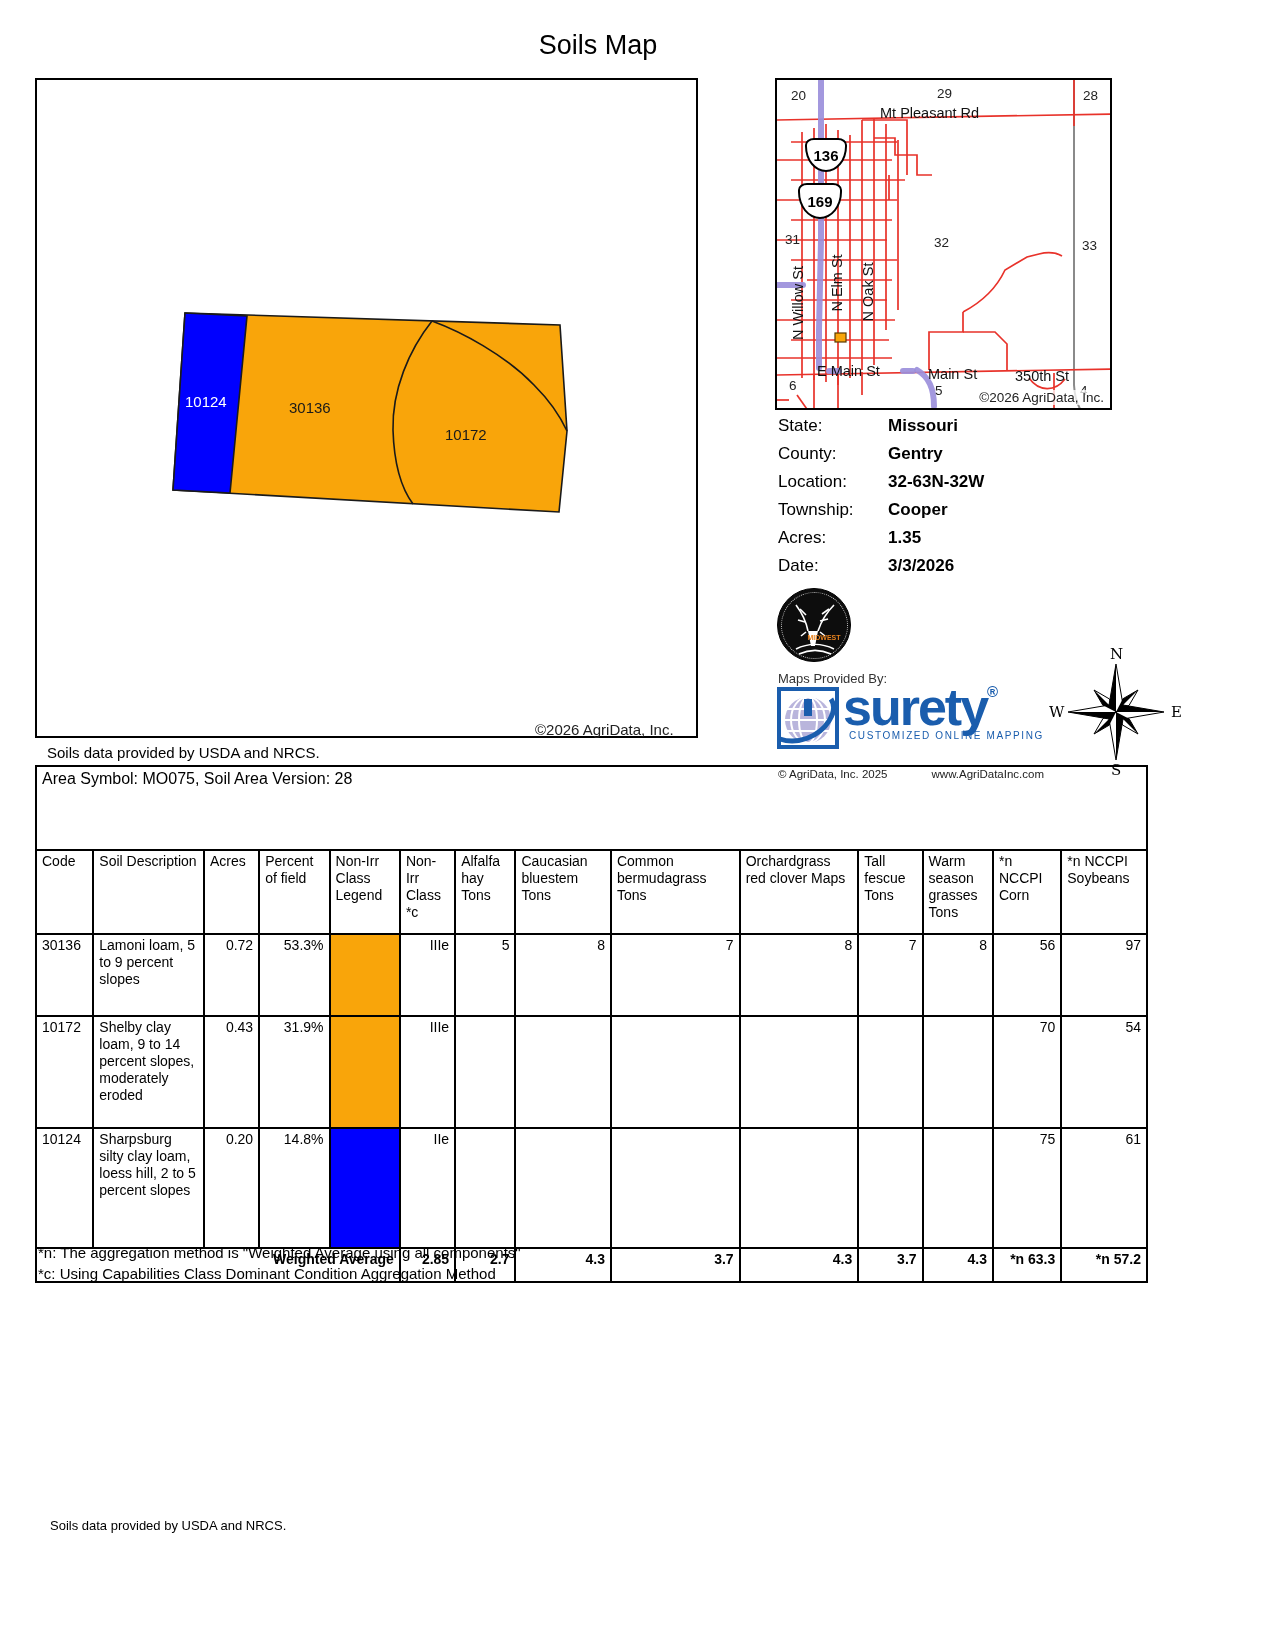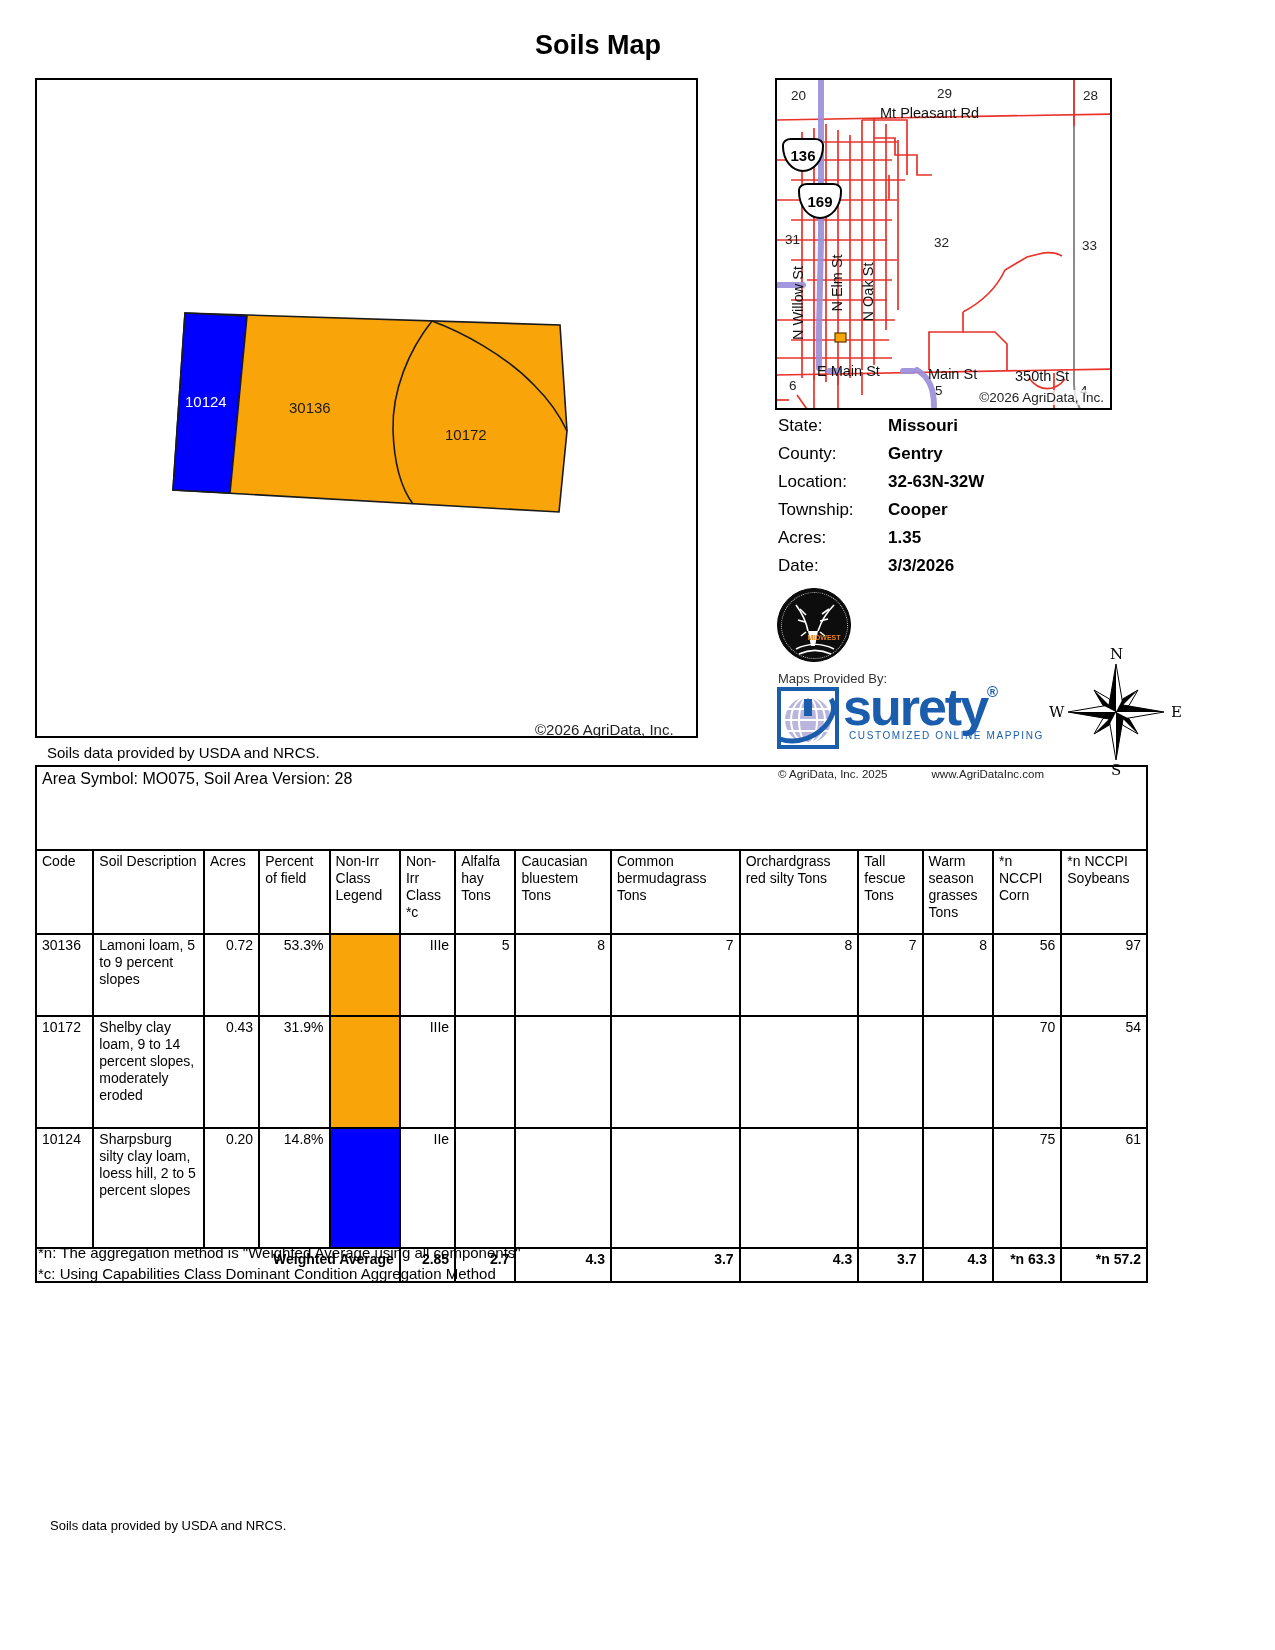--- a/index.html
+++ b/index.html
@@ -1,20 +1,20 @@
 <!DOCTYPE html>
 <html><head>
 <meta charset="utf-8">
 <style>
   * { margin:0; padding:0; box-sizing:border-box; }
   body { background:#fff; font-family:"Liberation Sans", sans-serif; }
   .page { position:relative; width:1275px; height:1650px; background:#fff; overflow:hidden; }
 
   .page-title { position:absolute; top:30px; left:0; width:1196px; text-align:center;
-                font-size:27px; font-weight:bold; color:#000; }
+                font-size:27px; font-weight:normal; color:#000; }
 
   
   .map-box { position:absolute; left:35px; top:78px; width:663px; height:660px;
              border:2px solid #000; background:#fff; }
   .map-box svg { position:absolute; left:0; top:0; }
   .soil-label { position:absolute; font-size:15px; color:#1a1a1a; white-space:nowrap; }
   .soil-label.white { color:#fff; }
   .map-copyright { position:absolute; left:498px; top:641px; font-size:15px; color:#222; }
   .soils-note-top { position:absolute; left:47px; top:744px; font-size:15px; color:#000; }
 
@@ -162,21 +162,21 @@
     <span class="section-num" style="left:14px; top:8px;">20</span>
     <span class="section-num" style="left:160px; top:6px;">29</span>
     <span class="section-num" style="left:306px; top:8px;">28</span>
     <span class="section-num" style="left:8px; top:152px;">31</span>
     <span class="section-num" style="left:157px; top:155px;">32</span>
     <span class="section-num" style="left:305px; top:158px;">33</span>
     <span class="section-num" style="left:12px; top:298px;">6</span>
     <span class="section-num" style="left:158px; top:303px;">5</span>
     <span class="section-num" style="left:303px; top:303px;">4</span>
 
-    <div class="shield" style="left:5px; top:58px; width:42px; height:34px;">
+    <div class="shield" style="left:28px; top:58px; width:42px; height:34px;">
       <span>136</span>
     </div>
     <div class="shield" style="left:21px; top:103px; width:44px; height:36px;">
       <span>169</span>
     </div>
 
     <span class="road-label" style="left:103px; top:25px;">Mt Pleasant Rd</span>
     <span class="road-label v" style="left:21px; top:223px;">N Willow St</span>
     <span class="road-label v" style="left:60px; top:203px;">N Elm St</span>
     <span class="road-label v" style="left:91px; top:212px;">N Oak St</span>
@@ -308,21 +308,21 @@
         <tr>
           <th>Code</th>
           <th>Soil Description</th>
           <th>Acres</th>
           <th>Percent of field</th>
           <th>Non-Irr Class Legend</th>
           <th>Non-Irr Class *c</th>
           <th>Alfalfa hay Tons</th>
           <th>Caucasian bluestem Tons</th>
           <th>Common bermudagrass Tons</th>
-          <th>Orchardgrass red silty Tons</th>
+          <th>Orchardgrass red clover Maps</th>
           <th>Tall fescue Tons</th>
           <th>Warm season grasses Tons</th>
           <th>*n NCCPI Corn</th>
           <th>*n NCCPI Soybeans</th>
         </tr>
       </thead>
       <tbody>
         <tr class="r1">
           <td>30136</td>
           <td>Lamoni loam, 5 to 9 percent slopes</td>

